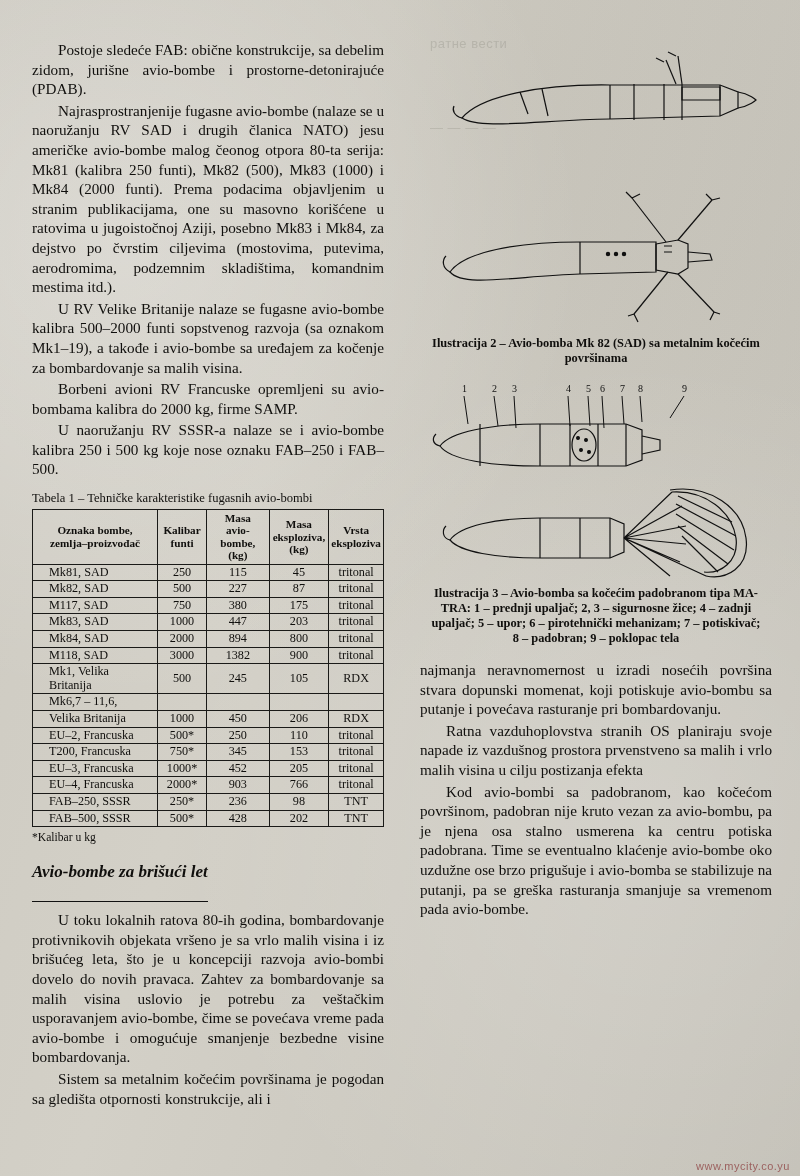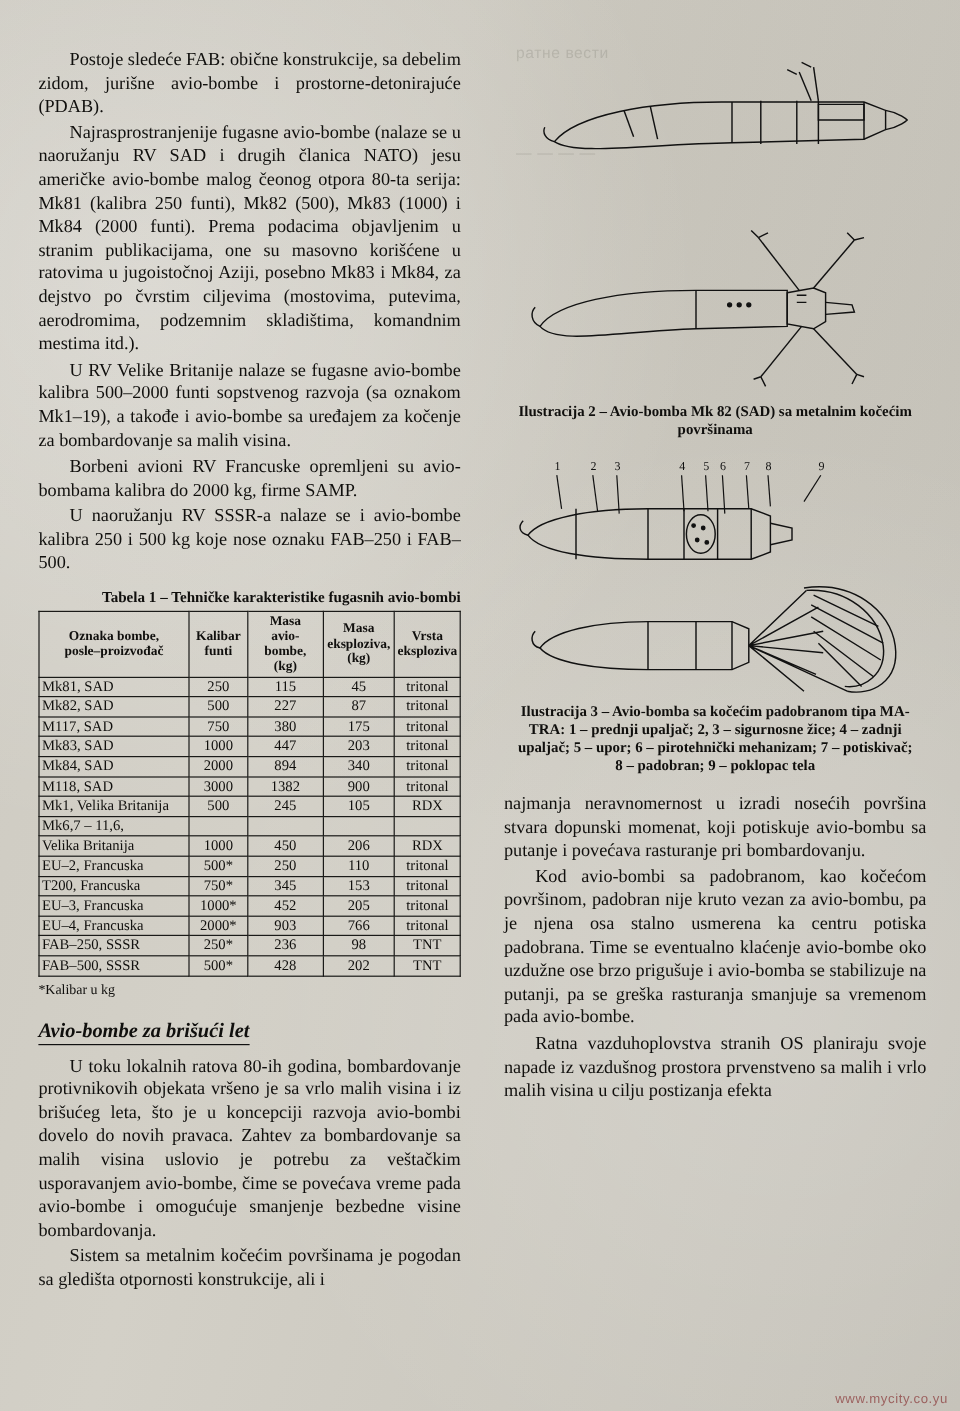--- a/index.html
+++ b/index.html
@@ -44,55 +44,55 @@
     text-align: justify;
     font-size: 15.2px;
     line-height: 19.6px;
     hyphens: auto;
   }
   .i { }
 
   
   .table-caption {
     font-size: 12.6px;
-    font-weight: bold;
-    text-align: right;
+    font-weight: normal;
+    text-align: left;
     margin: 12px 0 3px 0;
   }
   table.spec {
     border-collapse: collapse;
     width: 352px;
     font-size: 12.2px;
     background: transparent;
   }
   table.spec th, table.spec td {
     border: 1px solid #1a1a18;
     padding: 1px 3px;
     line-height: 13.6px;
   }
   table.spec th {
     font-weight: bold;
     text-align: center;
     font-size: 11.2px;
     line-height: 12.4px;
     padding: 2px 2px;
   }
-  table.spec td.name { text-align: left; padding-left: 2px; }
+  table.spec td.name { text-align: left; padding-left: 16px; }
   table.spec td.num { text-align: center; }
   .thin-note {
     font-size: 11.6px;
     margin-top: 4px;
   }
   h2.section {
     font-size: 17px;
     font-style: italic;
     font-weight: bold;
     margin: 18px 0 8px 0;
     border-bottom: 1.5px solid #111;
-    padding-bottom: 1px;
+    padding-bottom: 19px;
     display: inline-block;
   }
 
   
   .figcap {
     font-size: 12.4px;
     font-weight: bold;
     text-align: center;
     line-height: 15px;
     margin: 6px 0 14px 0;
@@ -139,21 +139,21 @@
     <p class="body">Najrasprostranjenije fugasne avio-bombe (nalaze se u naoružanju RV SAD i drugih članica NATO) jesu američke avio-bombe malog čeonog otpora 80-ta serija: Mk81 (kalibra 250 funti), Mk82 (500), Mk83 (1000) i Mk84 (2000 funti). Prema podacima objavljenim u stranim publikacijama, one su masovno korišćene u ratovima u jugoistočnoj Aziji, posebno Mk83 i Mk84, za dejstvo po čvrstim ciljevima (mostovima, putevima, aerodromima, podzemnim skladištima, komandnim mestima itd.).</p>
     <p class="body">U RV Velike Britanije nalaze se fugasne avio-bombe kalibra 500–2000 funti sopstvenog razvoja (sa oznakom Mk1–19), a takođe i avio-bombe sa uređajem za kočenje za bombardovanje sa malih visina.</p>
     <p class="body">Borbeni avioni RV Francuske opremljeni su avio-bombama kalibra do 2000 kg, firme SAMP.</p>
     <p class="body">U naoružanju RV SSSR-a nalaze se i avio-bombe kalibra 250 i 500 kg koje nose oznaku FAB–250 i FAB–500.</p>
 
     <div class="table-caption">Tabela 1 – Tehničke karakteristike fugasnih avio-bombi</div>
 
     <table class="spec">
       <thead>
         <tr>
-          <th style="width:36%"><span>Oznaka bombe,</span><br><span>posle–proizvođač</span></th>
+          <th style="width:36%"><span>Oznaka bombe,</span><br><span>zemlja–proizvođač</span></th>
           <th style="width:14%"><span>Kalibar</span><br><span>funti</span></th>
           <th style="width:18%"><span>Masa</span><br><span>avio-bombe,</span><br><span>(kg)</span></th>
           <th style="width:17%"><span>Masa</span><br><span>eksploziva,</span><br><span>(kg)</span></th>
           <th style="width:15%"><span>Vrsta</span><br><span>eksploziva</span></th>
         </tr>
       </thead>
       <tbody id="spec-body">
           <tr>
             <td class="name">Mk81, SAD</td>
             <td class="num">250</td>
@@ -179,21 +179,21 @@
             <td class="name">Mk83, SAD</td>
             <td class="num">1000</td>
             <td class="num">447</td>
             <td class="num">203</td>
             <td class="num">tritonal</td>
           </tr>
           <tr>
             <td class="name">Mk84, SAD</td>
             <td class="num">2000</td>
             <td class="num">894</td>
-            <td class="num">340</td>
+            <td class="num">800</td>
             <td class="num">tritonal</td>
           </tr>
           <tr>
             <td class="name">M118, SAD</td>
             <td class="num">3000</td>
             <td class="num">1382</td>
             <td class="num">900</td>
             <td class="num">tritonal</td>
           </tr>
           <tr>
@@ -373,20 +373,20 @@
     </svg>
 
     <div class="figcap">
       <span>Ilustracija 3 – Avio-bomba sa kočećim padobranom tipa MA-</span><br>
       <span>TRA: 1 – prednji upaljač; 2, 3 – sigurnosne žice; 4 – zadnji</span><br>
       <span>upaljač; 5 – upor; 6 – pirotehnički mehanizam; 7 – potiskivač;</span><br>
       <span>8 – padobran; 9 – poklopac tela</span>
     </div>
 
     <p class="body" style="text-indent:0">najmanja neravnomernost u izradi nosećih površina stvara dopunski momenat, koji potiskuje avio-bombu sa putanje i povećava rasturanje pri bombardovanju.</p>
+    <p class="body">Ratna vazduhoplovstva stranih OS planiraju svoje napade iz vazdušnog prostora prvenstveno sa malih i vrlo malih visina u cilju postizanja efekta</p>
     <p class="body">
       Kod <span class="i">avio-bombi sa padobranom, kao kočećom površinom,</span> padobran nije kruto vezan za avio-bombu, pa je njena osa stalno usmerena ka centru potiska padobrana. Time se eventualno klaćenje avio-bombe oko uzdužne ose brzo prigušuje i avio-bomba se stabilizuje na putanji, pa se greška rasturanja smanjuje sa vremenom pada avio-bombe.
     </p>
-    <p class="body">Ratna vazduhoplovstva stranih OS planiraju svoje napade iz vazdušnog prostora prvenstveno sa malih i vrlo malih visina u cilju postizanja efekta</p>
   </div>
 
   <div class="watermark">www.mycity.co.yu</div>
 </div>
 
 </body></html>

